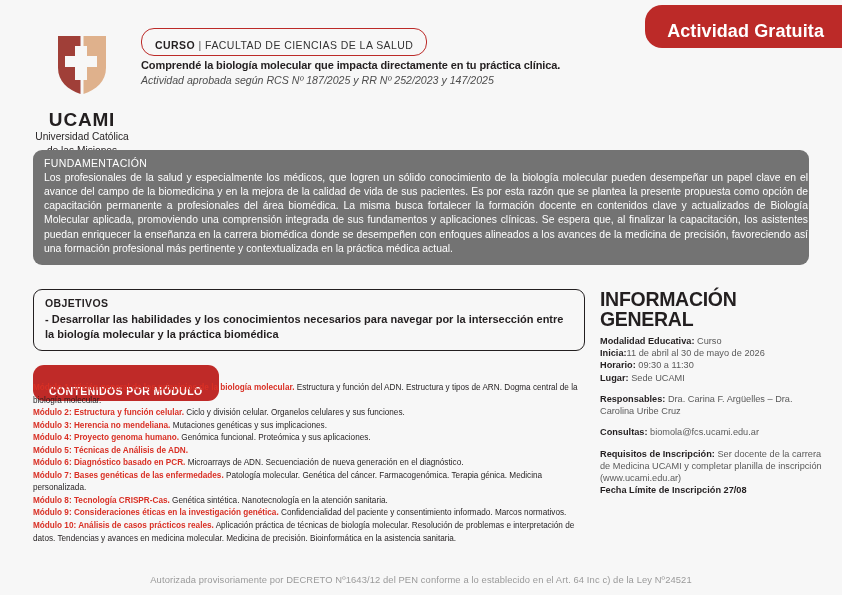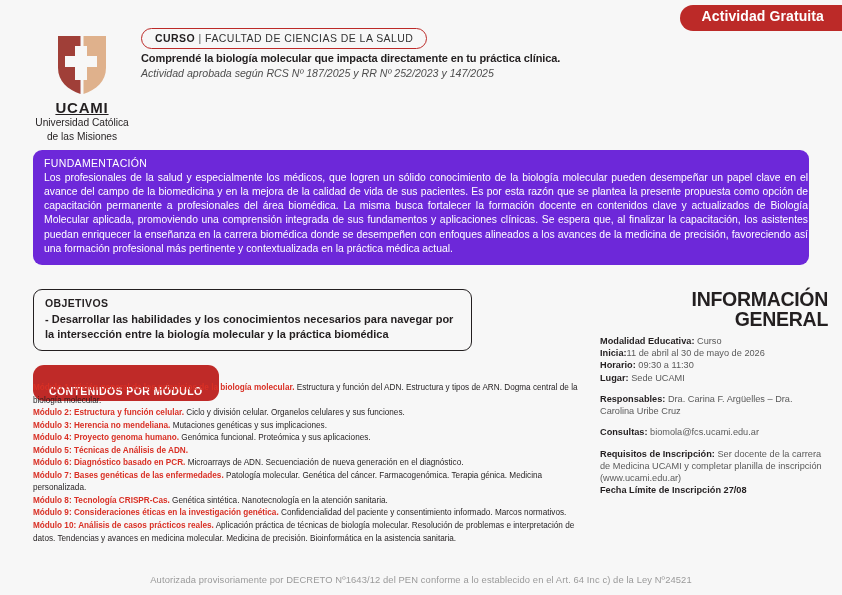--- a/index.html
+++ b/index.html
@@ -10,47 +10,47 @@
     color:#231f20;
     overflow:hidden;
     position:relative;
   }
   .page{position:relative;width:842px;height:595px;}
 
   
   .free-badge{
     position:absolute;top:5px;right:0;
     background:#bc2a28;color:#ffffff;
-    font-size:14px;font-weight:bold;
-    padding:4px 18px 8px 22px;
+    font-size:18px;font-weight:bold;
+    padding:17px 18px 8px 22px;
     border-radius:17px 0 0 17px;
     letter-spacing:.1px;
     line-height:1;
   }
 
   
   .header{position:absolute;left:0;top:0;width:842px;height:148px;}
   .logo-wrap{
     position:absolute;left:27px;top:34px;width:110px;text-align:center;
   }
   .shield{width:56px;height:62px;margin:0 auto;display:block;}
   .logo-name{
-    font-size:15px;font-weight:bold;letter-spacing:.8px;
-    margin-top:4px;color:#231f20;line-height:1.05;text-decoration:underline;
+    font-size:19px;font-weight:bold;letter-spacing:.8px;
+    margin-top:14px;color:#231f20;line-height:1.05;
   }
   .logo-sub{
     font-size:10.2px;color:#231f20;line-height:1.25;margin-top:1px;
   }
 
   .head-text{position:absolute;left:141px;top:28px;right:10px;}
   .curso-pill{
     display:inline-block;
     border:1.3px solid #bc2a28;
     border-radius:13px;
-    padding:3px 13px 4px 13px;
+    padding:10px 13px 4px 13px;
     font-size:10.5px;
     letter-spacing:.45px;
     color:#231f20;
     background:transparent;
     white-space:nowrap;
   }
   .curso-pill b{font-weight:bold;}
   .curso-pill .sep{color:#555;}
   .curso-pill .fac{color:#333;font-weight:normal;}
 
@@ -65,33 +65,33 @@
     font-size:11px;font-weight:bold;color:#231f20;letter-spacing:-.1px;
   }
   .approval{
     margin-top:3px;
     font-size:10.6px;font-style:italic;color:#4d4d4d;
   }
 
   
   .fundamentacion{
     position:absolute;left:33px;top:150px;width:776px;
-    background:#6d28d9;color:#ffffff;
+    background:#737373;color:#ffffff;
     border-radius:9px;
     padding:7px 1px 9px 11px;
     box-sizing:border-box;
   }
   .fund-title{font-size:10.5px;font-weight:normal;letter-spacing:.35px;margin-bottom:2px;}
   .fund-body{
     font-size:10.4px;line-height:1.36;text-align:justify;
   }
 
   
   .objetivos{
-    position:absolute;left:33px;top:289px;width:439px;
+    position:absolute;left:33px;top:289px;width:552px;
     border:1.2px solid #231f20;border-radius:9px;
     padding:7px 11px 9px 11px;box-sizing:border-box;
     background:#f7f7f7;
   }
   .obj-title{font-size:10.5px;font-weight:bold;letter-spacing:.35px;margin-bottom:3px;}
   .obj-body{font-size:11px;line-height:1.33;font-weight:bold;color:#231f20;}
 
   
   .cont-pill{
     position:absolute;left:33px;top:365px;
@@ -103,21 +103,21 @@
     position:absolute;left:33px;top:382px;width:555px;
     font-size:8.2px;line-height:1.53;color:#231f20;
   }
   .modules .m{color:#d93025;font-weight:bold;}
   .modules .r{color:#231f20;}
 
   
   .infogen{position:absolute;left:600px;top:289px;width:228px;}
   .infogen h2{
     margin:0;font-size:19.5px;font-weight:bold;letter-spacing:-.3px;
-    color:#231f20;line-height:1.05;text-align:right;
+    color:#231f20;line-height:1.05;
   }
   .info-block{margin-top:5px;font-size:9.2px;line-height:1.33;color:#5a5a5a;}
   .info-block b{color:#231f20;font-weight:bold;}
   .info-gap{margin-top:9px;}
 
   
   .footer{
     position:absolute;left:0;right:0;bottom:10px;
     text-align:center;font-size:9.4px;color:#9a9a9a;
     letter-spacing:.1px;

